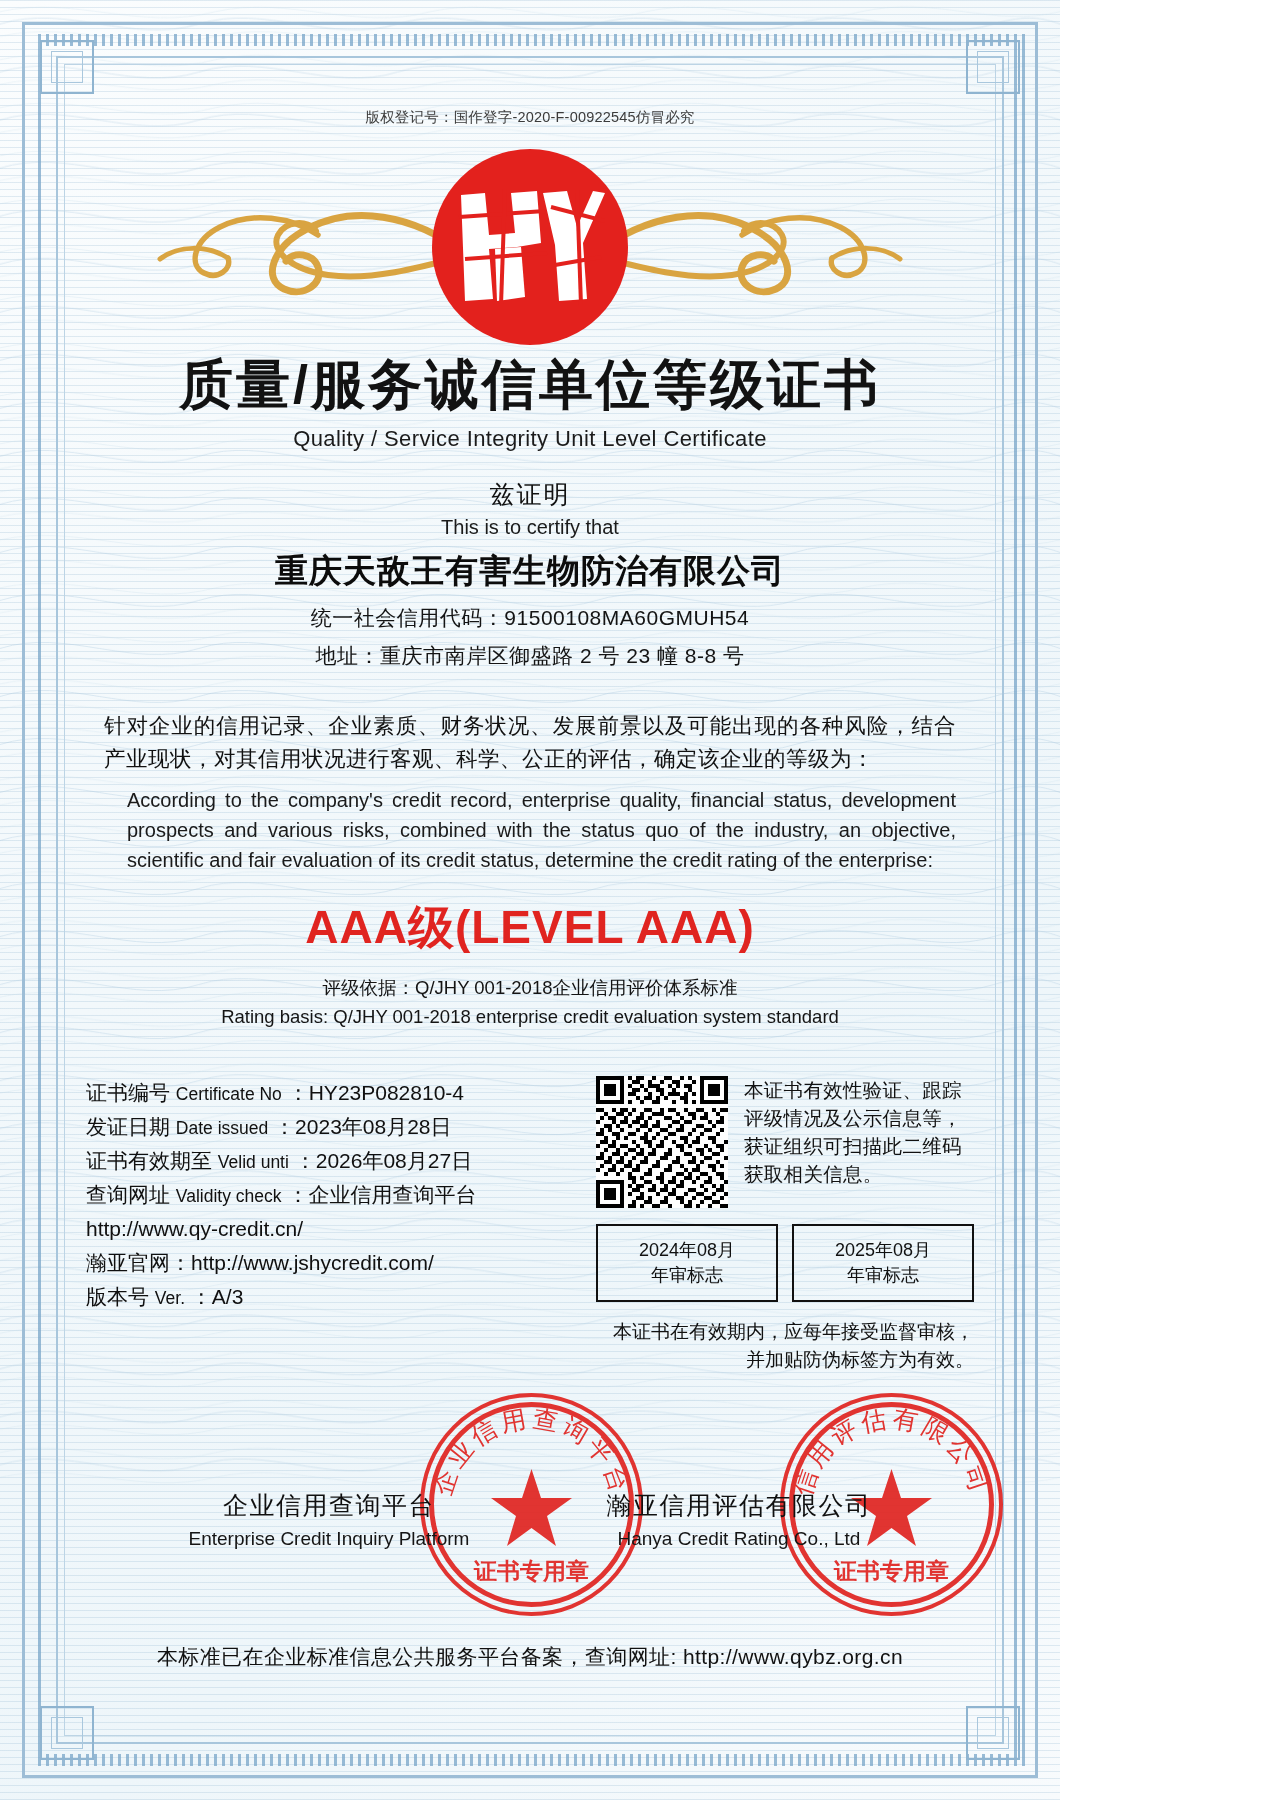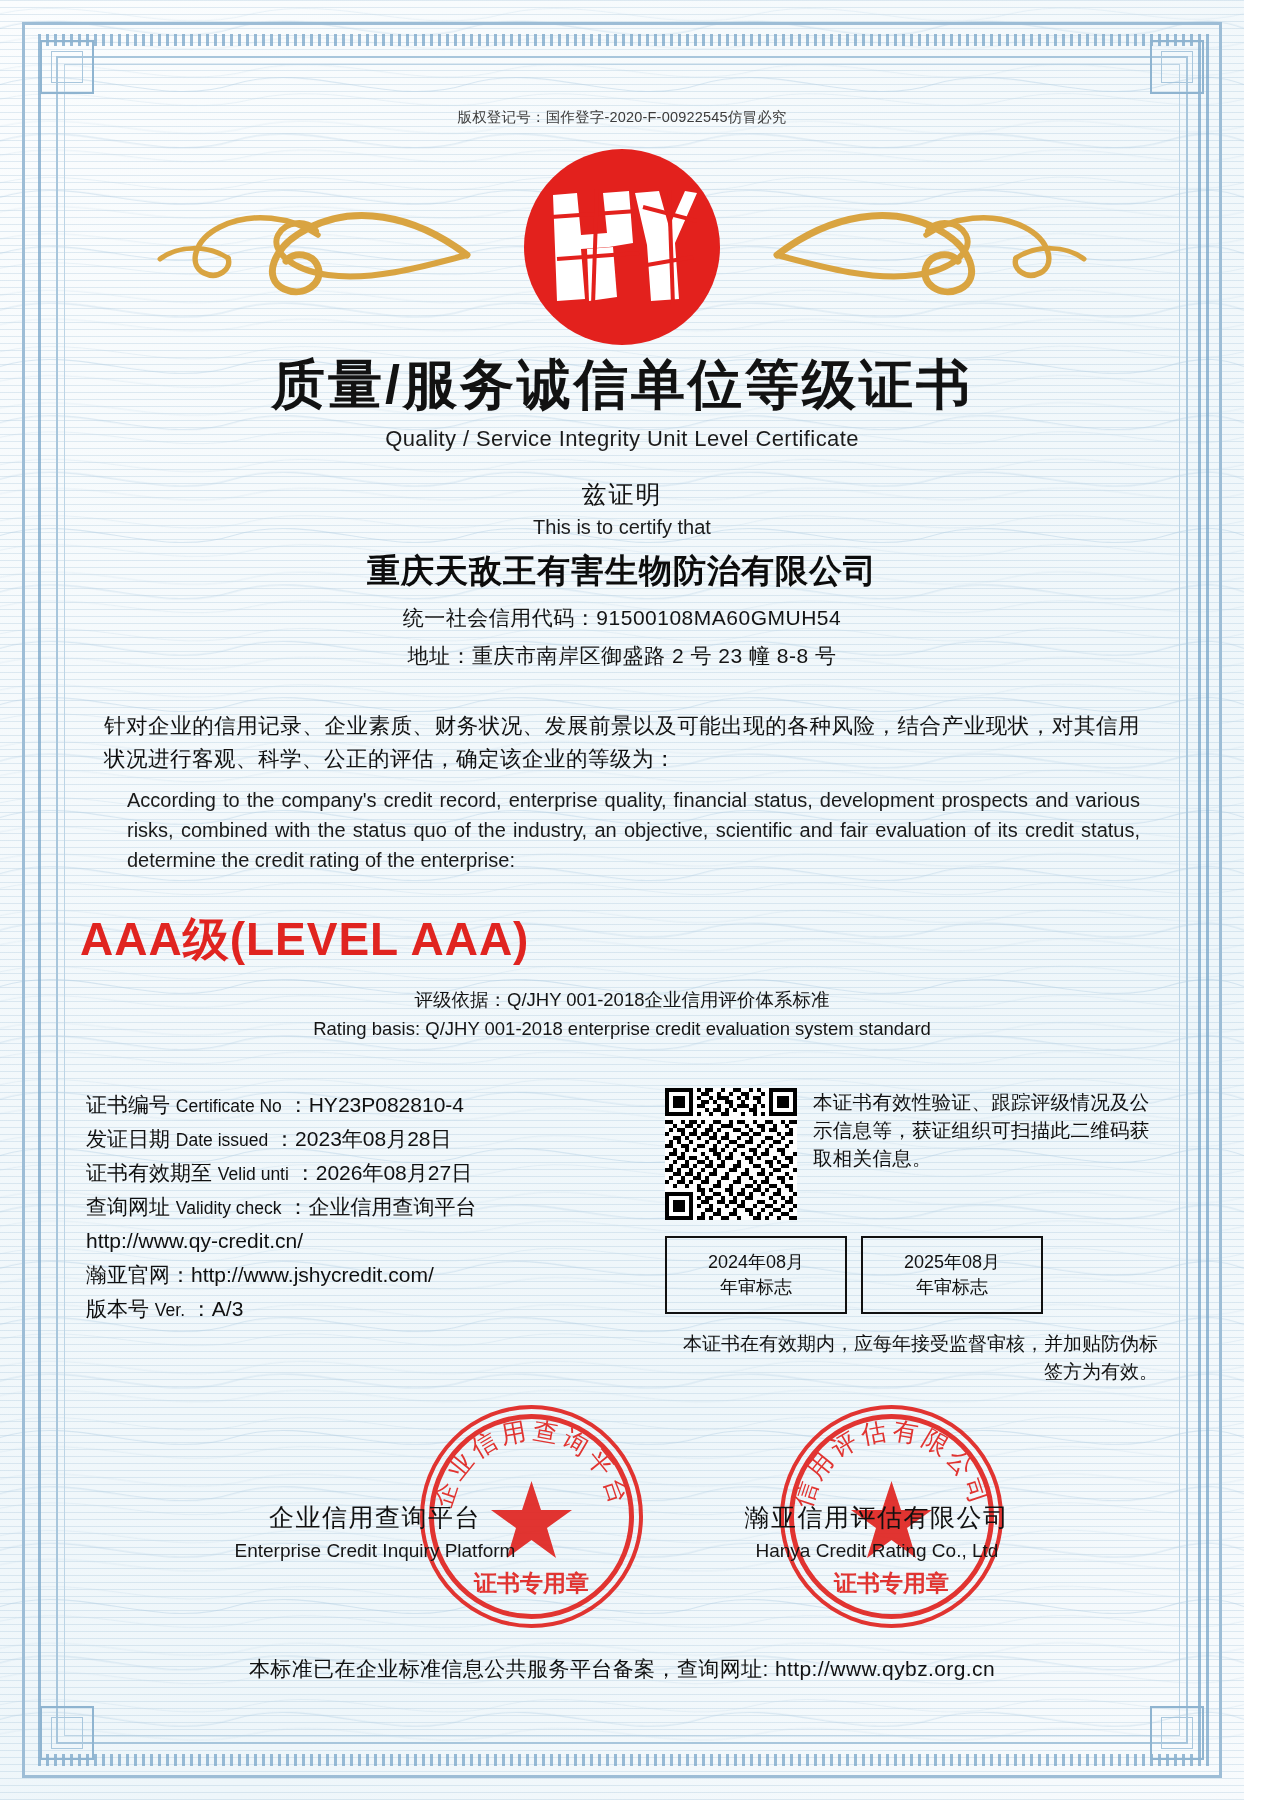--- a/index.html
+++ b/index.html
@@ -8,21 +8,21 @@
     background: #ffffff;
   }
   body {
     width: 1280px;
     height: 1800px;
     font-family: "Liberation Sans", sans-serif;
     overflow: hidden;
   }
   .cert-page {
     position: relative;
-    width: 1244px;
+    width: 1060px;
     height: 1800px;
     background:
       repeating-linear-gradient(
         180deg,
         rgba(150, 185, 210, 0.28) 0px,
         rgba(150, 185, 210, 0.28) 1px,
         rgba(255, 255, 255, 0) 1px,
         rgba(255, 255, 255, 0) 7px
       ),
       linear-gradient(140deg, #fbfdfe 0%, #f2f8fb 40%, #eef6fa 70%, #f8fbfd 100%);
@@ -204,25 +204,25 @@
   .body-en {
     font-size: 20px;
     color: #1a1a1a;
     line-height: 1.5;
     text-align: justify;
     margin-top: 8px;
     margin-left: 23px;
   }
 
   .level {
-    text-align: left;
+    text-align: center;
     font-size: 46px;
     font-weight: bold;
     color: #e02420;
-    margin-top: 34px;
+    margin-top: 22px;
     letter-spacing: 1px;
   }
   .rating-cn {
     text-align: center;
     font-size: 18.5px;
     color: #141414;
     margin-top: 16px;
   }
   .rating-en {
     text-align: center;

